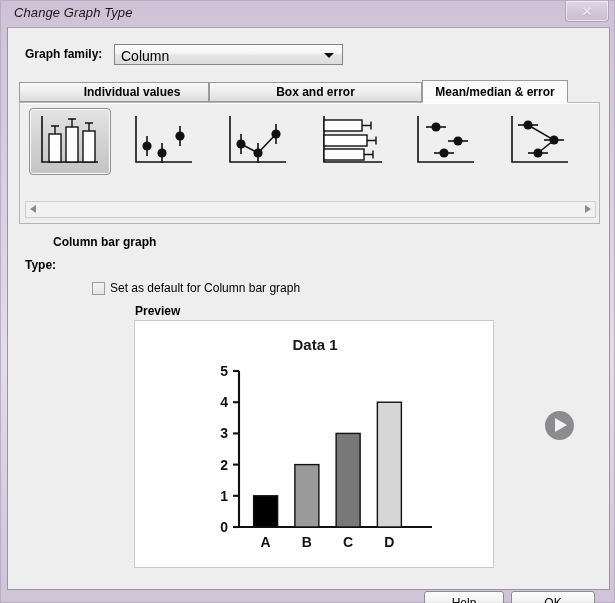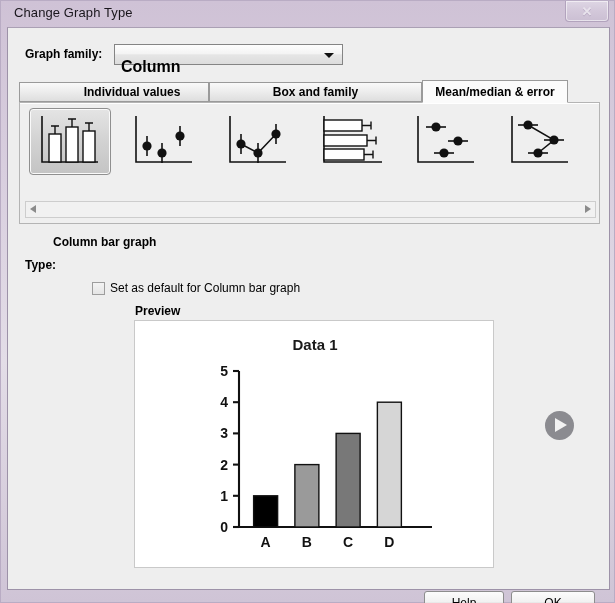--- a/index.html
+++ b/index.html
@@ -25,20 +25,21 @@
     left: 0; top: 0;
     width: 100%; height: 26px;
   }
   .title-text {
     position: absolute;
     left: 13px; top: 4px;
     font-size: 13px;
     color: #19161c;
     letter-spacing: 0.1px;
     white-space: nowrap;
+    font-style: italic;
   }
   .close-btn {
     position: absolute;
     right: 5px; top: 0px;
     width: 44px; height: 21px;
     border: 1px solid #b2a3bd;
     border-top: none;
     border-radius: 0 0 4px 4px;
     background: linear-gradient(to bottom, #ded6e4 0%, #d3c8da 50%, #cbbfd3 100%);
     box-shadow: inset 0 0 0 1px rgba(255,255,255,0.55);
@@ -70,25 +71,24 @@
     color: #000;
   }
   .combo {
     position: absolute;
     border: 1px solid #848484;
     background: linear-gradient(to bottom, #fdfdfd 0%, #f4f4f4 45%, #e6e6e6 52%, #dcdcdc 100%);
     height: 21px;
   }
   .combo .combo-text {
     position: absolute;
-    left: 6px; top: 13px;
-    font-size: 16px;
+    left: 6px; top: 3px;
+    font-size: 14px;
     color: #000;
     white-space: nowrap;
-    font-weight: bold;
   }
   .combo .arrow {
     position: absolute;
     right: 8px; top: 8px;
     width: 0; height: 0;
     border-left: 5px solid transparent;
     border-right: 5px solid transparent;
     border-top: 5px solid #111;
   }
   #graph-family-combo { left: 106px; top: 16px; width: 229px; }
@@ -269,21 +269,21 @@
     <div class="combo" id="graph-family-combo">
       <div class="combo-text">Column</div>
       <div class="arrow"></div>
     </div>
 
     <div class="tabstrip">
       <div class="tab" id="tab-0">
         <span>Individual values</span>
       </div>
       <div class="tab" id="tab-1">
-        <span>Box and family</span>
+        <span>Box and error</span>
       </div>
       <div class="tab selected" id="tab-2">
         <span>Mean/median &amp; error</span>
       </div>
     </div>
 
     <div class="gallery">
       <div class="gallery-inner">
 
         <div class="gitem selected" style="left:4px;">

